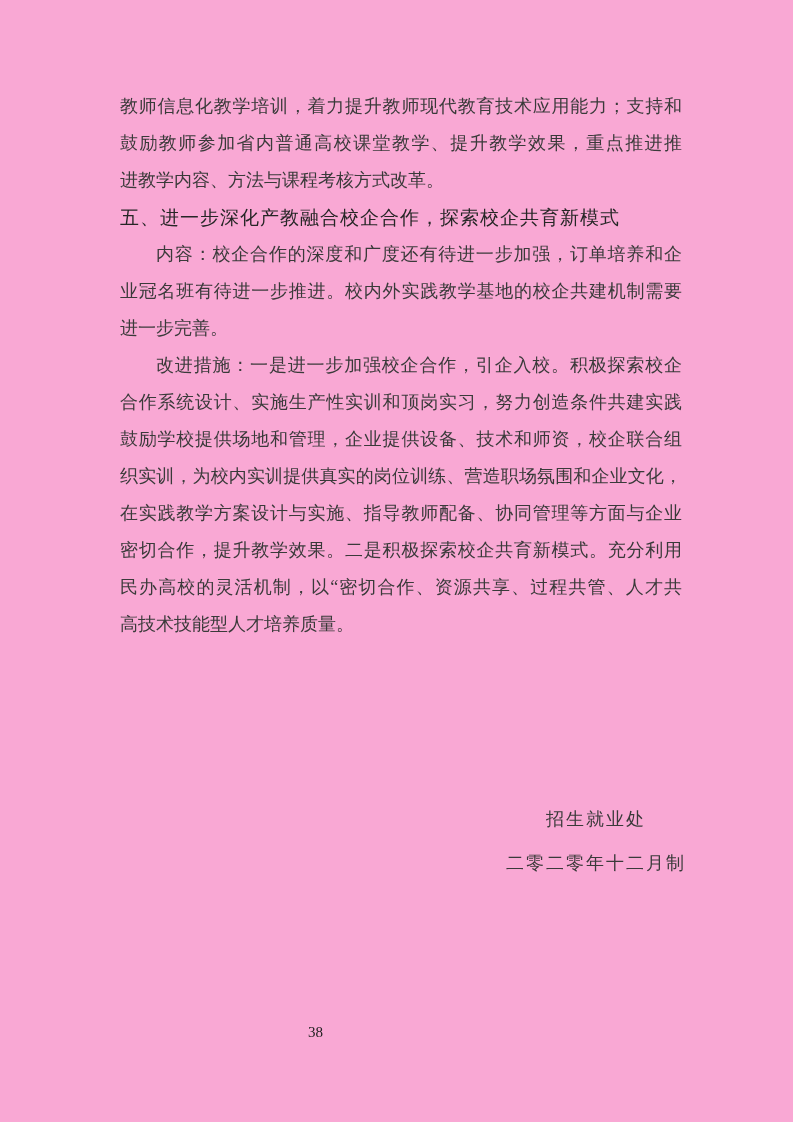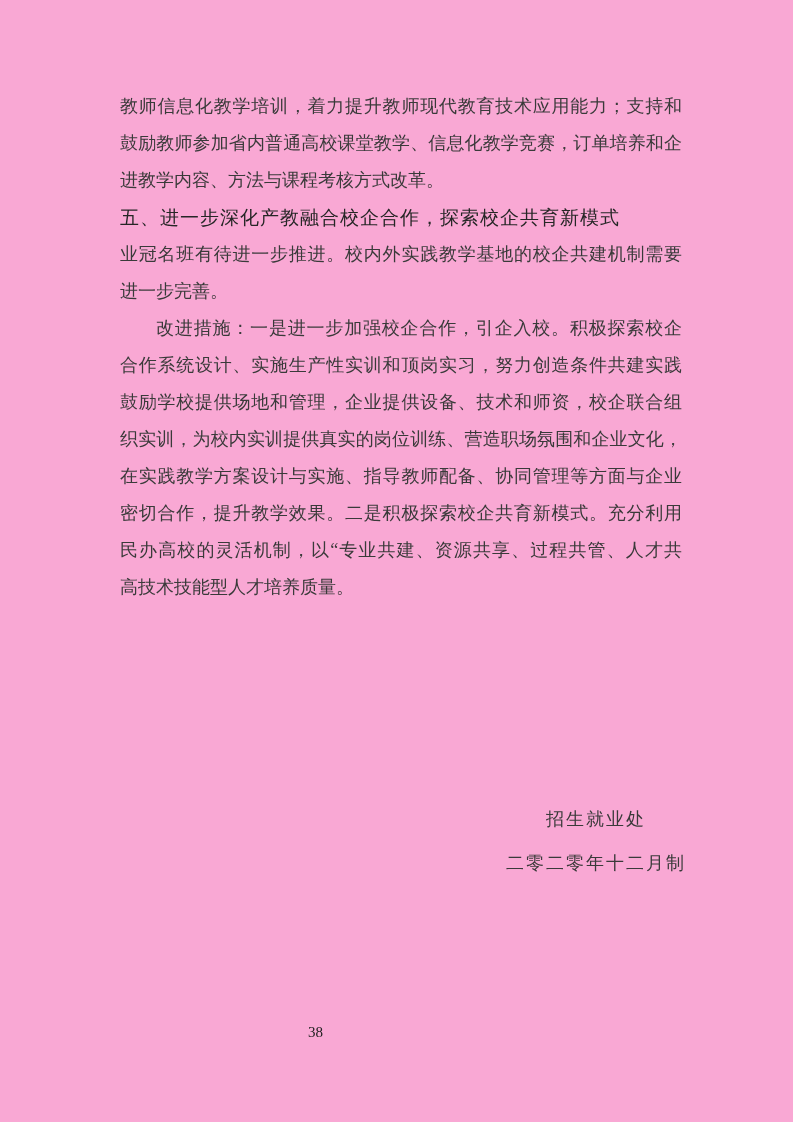--- a/index.html
+++ b/index.html
@@ -70,32 +70,33 @@
     font-family: "Liberation Serif", "DejaVu Serif", serif;
   }
 </style>
 </head>
 <body>
 
 <div class="page">
 
   <div class="content" id="content">
       <div class="line fill">教师信息化教学培训，着力提升教师现代教育技术应用能力；支持和</div>
-      <div class="line fill">鼓励教师参加省内普通高校课堂教学、信息化教学竞赛，订单培养和企</div>
+      <div class="line fill">鼓励教师参加省内普通高校课堂教学、提升教学效果，重点推进推</div>
       <div class="line">进教学内容、方法与课程考核方式改革。</div>
       <div class="line heading">五、进一步深化产教融合校企合作，探索校企共育新模式</div>
+      <div class="line fill indent">内容：校企合作的深度和广度还有待进一步加强，订单培养和企</div>
       <div class="line fill">业冠名班有待进一步推进。校内外实践教学基地的校企共建机制需要</div>
       <div class="line">进一步完善。</div>
       <div class="line fill indent">改进措施：一是进一步加强校企合作，引企入校。积极探索校企</div>
       <div class="line fill">合作系统设计、实施生产性实训和顶岗实习，努力创造条件共建实践</div>
       <div class="line fill">鼓励学校提供场地和管理，企业提供设备、技术和师资，校企联合组</div>
       <div class="line fill">织实训，为校内实训提供真实的岗位训练、营造职场氛围和企业文化，</div>
       <div class="line fill">在实践教学方案设计与实施、指导教师配备、协同管理等方面与企业</div>
       <div class="line fill">密切合作，提升教学效果。二是积极探索校企共育新模式。充分利用</div>
-      <div class="line fill">民办高校的灵活机制，以“专业共建、资源共享、过程共管、人才共</div>
+      <div class="line fill">民办高校的灵活机制，以“密切合作、资源共享、过程共管、人才共</div>
       <div class="line">高技术技能型人才培养质量。</div>
     </div>
 
   <div class="signature">
     <div class="sig-line">招生就业处</div>
     <div class="sig-line">二零二零年十二月制</div>
   </div>
 
   <div class="footer">
     <span class="page-num">38</span>

